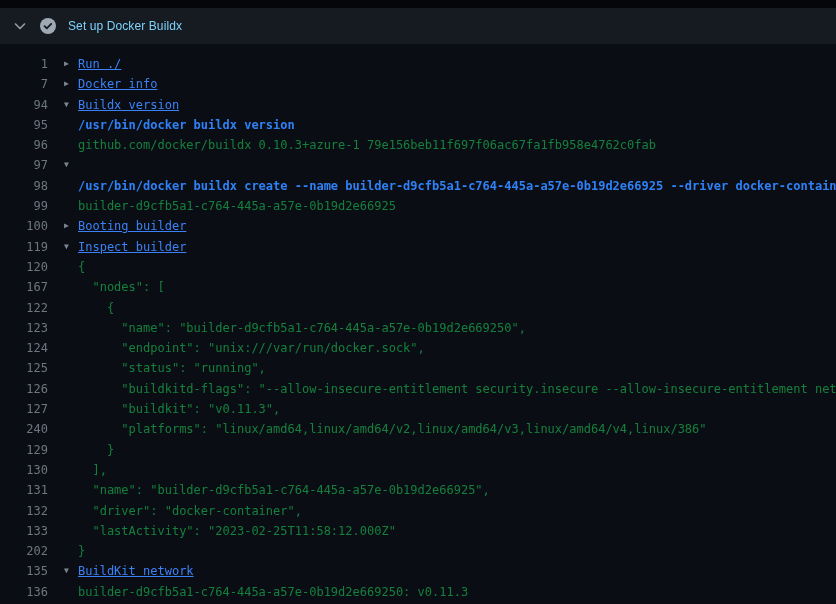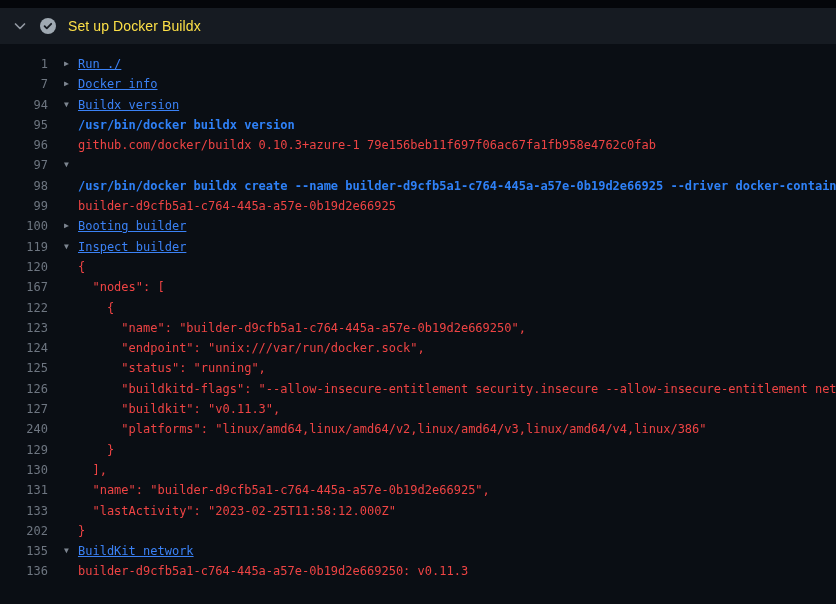--- a/index.html
+++ b/index.html
@@ -18,22 +18,22 @@
     background: #161b22;
     display: flex;
     align-items: center;
     padding-left: 12px;
     box-sizing: border-box;
     cursor: pointer;
   }
   .chev { width: 16px; height: 16px; margin-right: 12px; flex: none; display: flex; align-items: center; justify-content: center; }
   .status { width: 16px; height: 16px; margin-right: 12px; flex: none; }
   .step-title {
-    color: #fde047;
-    font-size: 14px;
+    color: #7dd3fc;
+    font-size: 12px;
     font-weight: 400;
     letter-spacing: 0.1px;
   }
 
   
   .log {
     background: #0a0e14;
     height: 560px;
     padding-top: 10px;
     box-sizing: border-box;
@@ -62,21 +62,21 @@
     margin-left: 16px;
     color: #7d8590;
     font-size: 8px;
     line-height: 20.3px;
     text-align: left;
   }
   .row.group-collapsed .text, .row.group-expanded .text { color: #3b82f6; text-decoration: underline; }
   .row.group-collapsed, .row.group-expanded { cursor: pointer; }
   .row.command .text, .row.output .text { margin-left: 30px; }
   .row.command .text { color: #2f81f7; font-weight: bold; }
-  .row.output .text { color: #ef4444; }
+  .row.output .text { color: #15803d; }
 </style>
 </head>
 <body>
 
 <div class="page">
 
   <div class="step-header">
     <span class="chev">
       <svg width="16" height="16" viewBox="0 0 16 16" fill="none">
         <path d="M3.5 6l4.5 4.5L12.5 6" stroke="#9198a1" stroke-width="1.7" stroke-linecap="round" stroke-linejoin="round"></path>
@@ -107,19 +107,20 @@
       <div class="row output"><span class="num">122</span><span class="content"><span class="text">    {</span></span></div>
       <div class="row output"><span class="num">123</span><span class="content"><span class="text">      "name": "builder-d9cfb5a1-c764-445a-a57e-0b19d2e669250",</span></span></div>
       <div class="row output"><span class="num">124</span><span class="content"><span class="text">      "endpoint": "unix:///var/run/docker.sock",</span></span></div>
       <div class="row output"><span class="num">125</span><span class="content"><span class="text">      "status": "running",</span></span></div>
       <div class="row output"><span class="num">126</span><span class="content"><span class="text">      "buildkitd-flags": "--allow-insecure-entitlement security.insecure --allow-insecure-entitlement network.host",</span></span></div>
       <div class="row output"><span class="num">127</span><span class="content"><span class="text">      "buildkit": "v0.11.3",</span></span></div>
       <div class="row output"><span class="num">240</span><span class="content"><span class="text">      "platforms": "linux/amd64,linux/amd64/v2,linux/amd64/v3,linux/amd64/v4,linux/386"</span></span></div>
       <div class="row output"><span class="num">129</span><span class="content"><span class="text">    }</span></span></div>
       <div class="row output"><span class="num">130</span><span class="content"><span class="text">  ],</span></span></div>
       <div class="row output"><span class="num">131</span><span class="content"><span class="text">  "name": "builder-d9cfb5a1-c764-445a-a57e-0b19d2e66925",</span></span></div>
+      <div class="row output"><span class="num">132</span><span class="content"><span class="text">  "driver": "docker-container",</span></span></div>
       <div class="row output"><span class="num">133</span><span class="content"><span class="text">  "lastActivity": "2023-02-25T11:58:12.000Z"</span></span></div>
       <div class="row output"><span class="num">202</span><span class="content"><span class="text">}</span></span></div>
       <div class="row group-expanded"><span class="num">135</span><span class="content"><span class="arrow">▼</span><span class="text">BuildKit network</span></span></div>
       <div class="row output"><span class="num">136</span><span class="content"><span class="text">builder-d9cfb5a1-c764-445a-a57e-0b19d2e669250: v0.11.3</span></span></div>
     </div>
 
 </div>
 
 </body></html>

